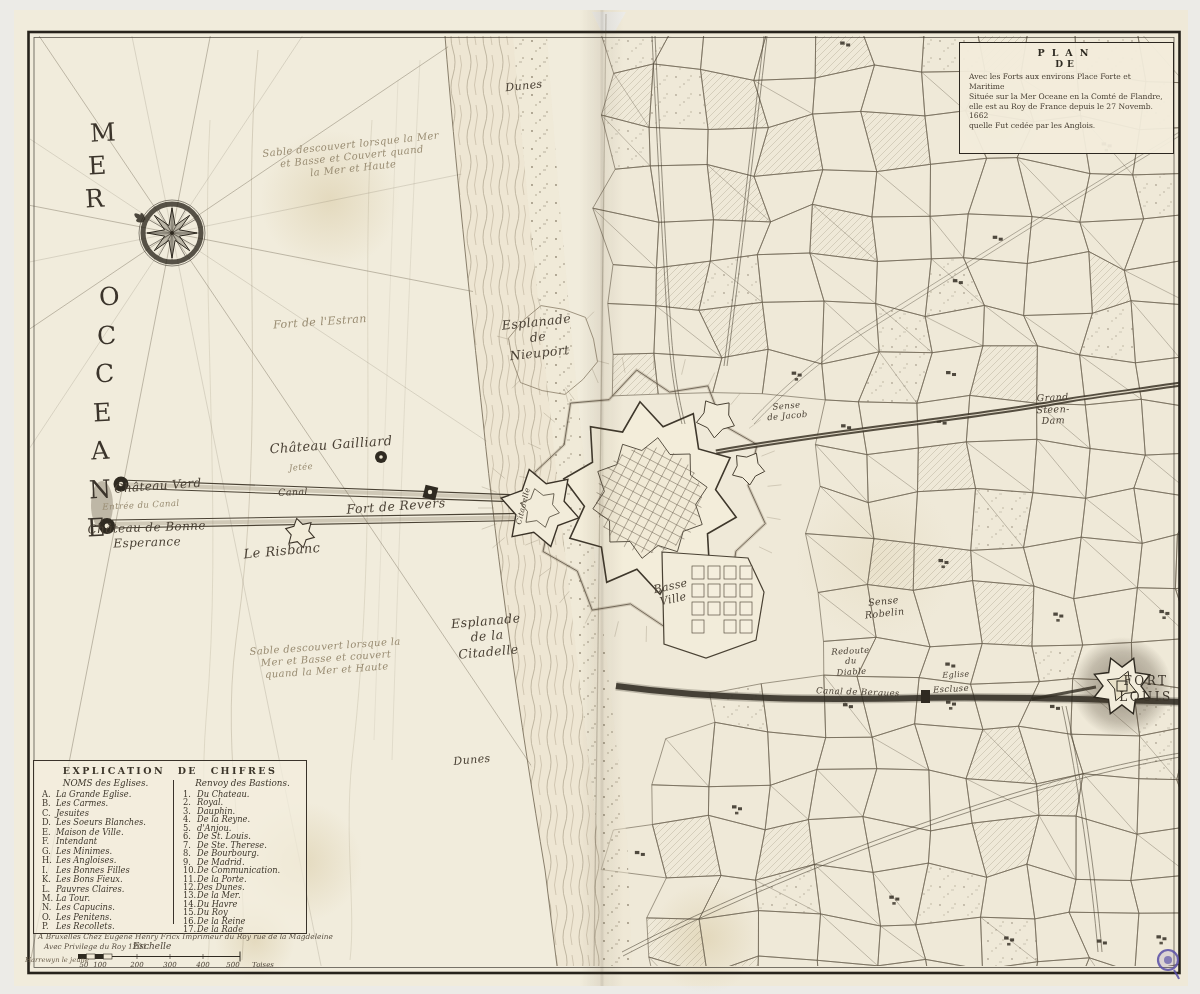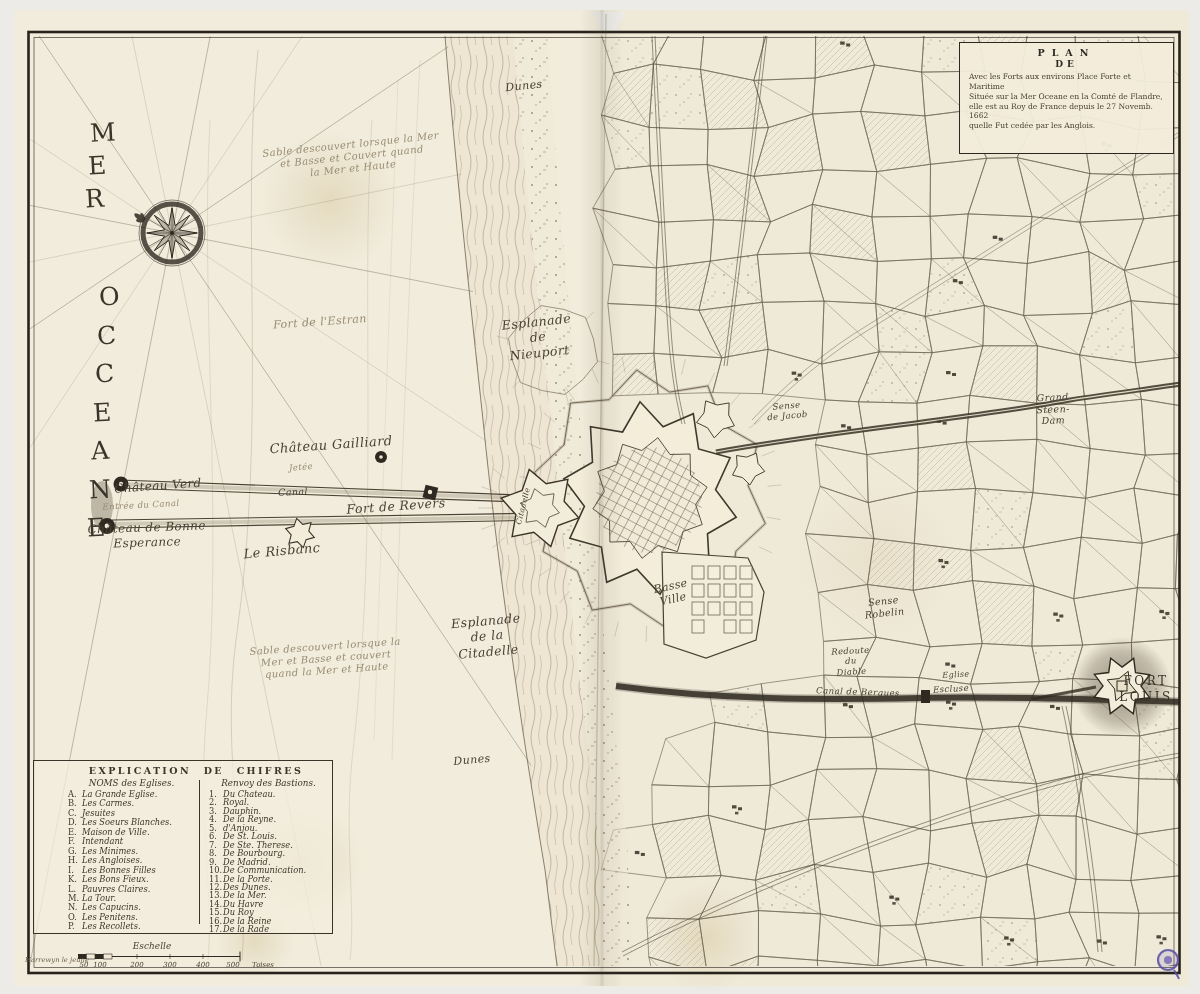--- a/index.html
+++ b/index.html
@@ -18,21 +18,21 @@
   .cartouche{position:absolute;left:959px;top:42px;width:213px;height:110px;
      background:rgba(242,236,219,.95);border:1.7px solid #2c2720;text-align:center;color:#2e2a21;}
   .tc-plan{font-size:9.5px;letter-spacing:7px;margin-top:4px;font-weight:bold;}
   .tc-l2{font-size:12.5px;letter-spacing:1.6px;margin-top:1px;}
   .tc-de{font-size:9px;letter-spacing:4px;margin-top:1px;font-weight:bold;}
   .tc-main{font-size:22px;letter-spacing:2.5px;font-weight:bold;margin-top:1px;}
   .tc-sub{font-size:7.6px;text-align:left;margin:3px 7px 0 9px;
      line-height:1.3;color:#4a4135;white-space:pre-line;}
   
   .legend-box{position:absolute;left:33px;top:760px;width:272px;height:172px;
-     border:1.3px solid #3a332a;background:rgba(243,237,221,.75);color:#3c352a;padding-left:26px;}
+     border:1.3px solid #3a332a;background:rgba(243,237,221,.75);color:#3c352a;}
   .legend-header{text-align:center;font-size:9.5px;font-weight:bold;letter-spacing:2.4px;
      word-spacing:7px;margin-top:4px;}
   .legend-cols{position:relative;display:flex;margin-top:2px;height:148px;}
   .legend-cols::before{content:"";position:absolute;left:139px;top:2px;bottom:2px;width:1px;
      background:#3a332a;}
   .legend-col{box-sizing:border-box;padding:0 4px 0 8px;}
   .legend-col.left{width:139px;}
   .legend-col.right{width:133px;padding-left:10px;}
   .legend-subheader{font-style:italic;font-size:8.8px;text-align:center;margin-bottom:2px;}
   .legend-row{display:flex;font-size:8.3px;font-style:italic;}
@@ -898,20 +898,24 @@
               </div>
               <div class="legend-row">
                 <span class="legend-key">17.</span>
                 <span>De la Rade</span>
               </div>
             </div>
         </div>
       </div>
     </div>
 
+    <div class="imprint">
+      <div>A Bruxelles Chez Eugene Henry Fricx Imprimeur du Roy rue de la Magdeleine</div>
+      <div class="l2">Avec Privilege du Roy 1701.</div>
+    </div>
 
     <div class="scale-title">Eschelle</div>
     <div class="scale-engraver">Harrewyn le jeune</div>
     <div id="scale-ticks">
         <span class="scale-tick" style="left: 84px;">50</span>
         <span class="scale-tick" style="left: 100px;">100</span>
         <span class="scale-tick" style="left: 137px;">200</span>
         <span class="scale-tick" style="left: 170px;">300</span>
         <span class="scale-tick" style="left: 203px;">400</span>
         <span class="scale-tick" style="left: 233px;">500</span>

